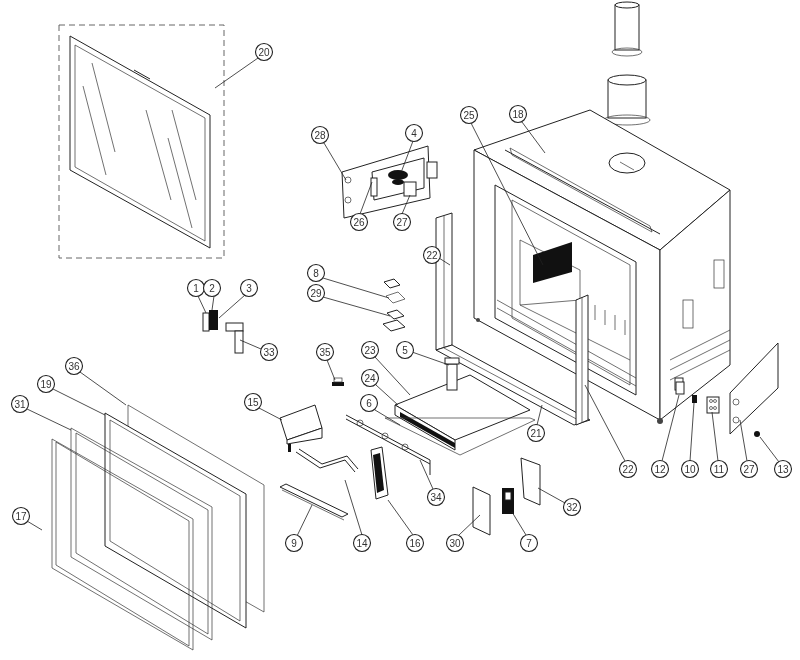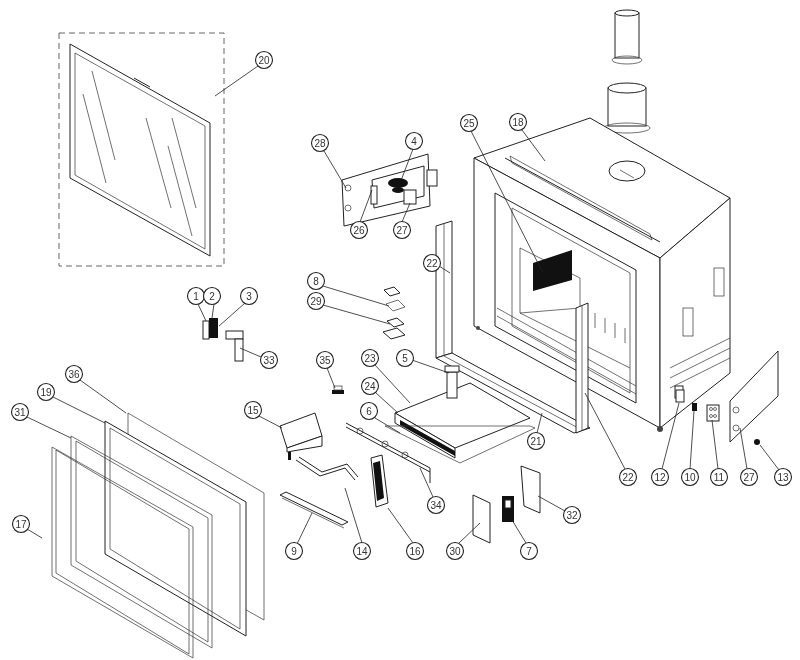--- a/index.html
+++ b/index.html
@@ -1,17 +1,17 @@
 <!DOCTYPE html>
 <html><head>
 <meta charset="utf-8">
 <style>
   html, body { margin: 0; padding: 0; background: #ffffff; }
   body { width: 800px; height: 660px; overflow: hidden; font-family: "Liberation Sans", sans-serif; }
-  #canvas { position: absolute; left: 0; top: 8px; width: 800px; height: 504px; }
+  #canvas { position: absolute; left: 0; top: 0; width: 800px; height: 504px; }
   svg { position: absolute; left: 0; top: 0; }
   .ln { stroke: #222; stroke-width: 1; fill: none; }
   .thin { stroke: #333; stroke-width: 0.7; fill: none; }
   .fillw { fill: #fff; stroke: #222; stroke-width: 1; }
   .dash { stroke: #666; stroke-width: 1; stroke-dasharray: 6 4; fill: none; }
   .leader { stroke: #222; stroke-width: 0.8; fill: none; }
   .callout circle { fill: #fff; stroke: #222; stroke-width: 1.1; }
   .callout text { font-family: "Liberation Sans", sans-serif; font-size: 10px; fill: #333; text-anchor: middle; dominant-baseline: central; }
   .black { fill: #111; stroke: none; }
   .dot { fill: #444; }

